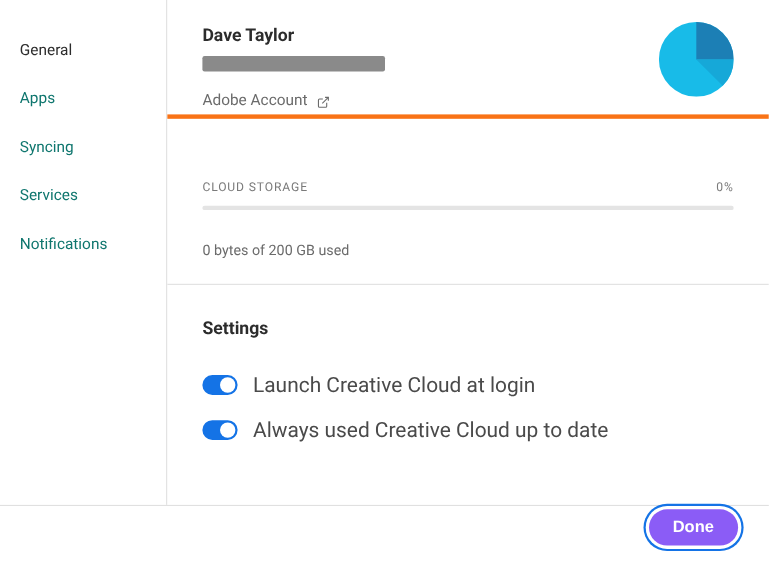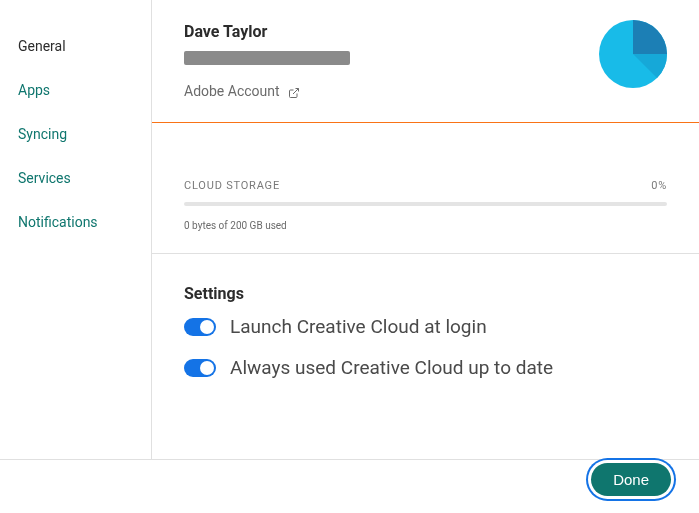--- a/index.html
+++ b/index.html
@@ -29,23 +29,23 @@
       cursor: pointer;
     }
     .sidebar-item.active {
       color: #2c2c2c;
     }
     .main {
       flex: 1;
       overflow-y: auto;
     }
     .section-account {
-      padding: 22px 32px 22px 32px;
+      padding: 22px 32px 5px 32px;
       position: relative;
-      border-bottom: 1px solid #f97316;
+      border-bottom: 4px solid #f97316;
     }
     .user-name {
       font-size: 16px;
       font-weight: 700;
       color: #2c2c2c;
     }
     .redacted-bar {
       width: 166px;
       height: 14px;
       background: #8a8a8a;
@@ -82,32 +82,32 @@
       margin-top: 32px;
     }
     .storage-bar {
       width: 100%;
       height: 4px;
       background: #e4e4e4;
       border-radius: 2px;
       margin-top: 10px;
     }
     .storage-used {
-      font-size: 10px;
+      font-size: 13px;
       color: #6b6b6b;
-      margin-top: 14px;
+      margin-top: 30px;
     }
     .section-settings {
       padding: 30px 32px 20px 32px;
     }
     .settings-title {
       font-size: 16px;
       font-weight: 700;
       color: #2c2c2c;
-      margin-bottom: 12px;
+      margin-bottom: 30px;
     }
     .toggle-row {
       display: flex;
       align-items: center;
       gap: 14px;
       margin-bottom: 18px;
     }
     .toggle {
       width: 32px;
       height: 18px;
@@ -136,27 +136,27 @@
       bottom: 0;
       left: 0;
       right: 0;
       height: 68px;
       display: flex;
       justify-content: flex-end;
       align-items: center;
       padding-right: 28px;
     }
     .done-btn {
-      background: #0f766e;
+      background: #8b5cf6;
       color: #ffffff;
       border: none;
       border-radius: 18px;
       padding: 8px 22px;
       font-size: 15px;
-      font-weight: 400;
+      font-weight: 700;
       cursor: pointer;
       box-shadow: 0 0 0 3px #ffffff, 0 0 0 5px #1473e6;
     }
     .ext-icon {
       width: 12px;
       height: 12px;
     }
   </style>
 </head>
 <body>

